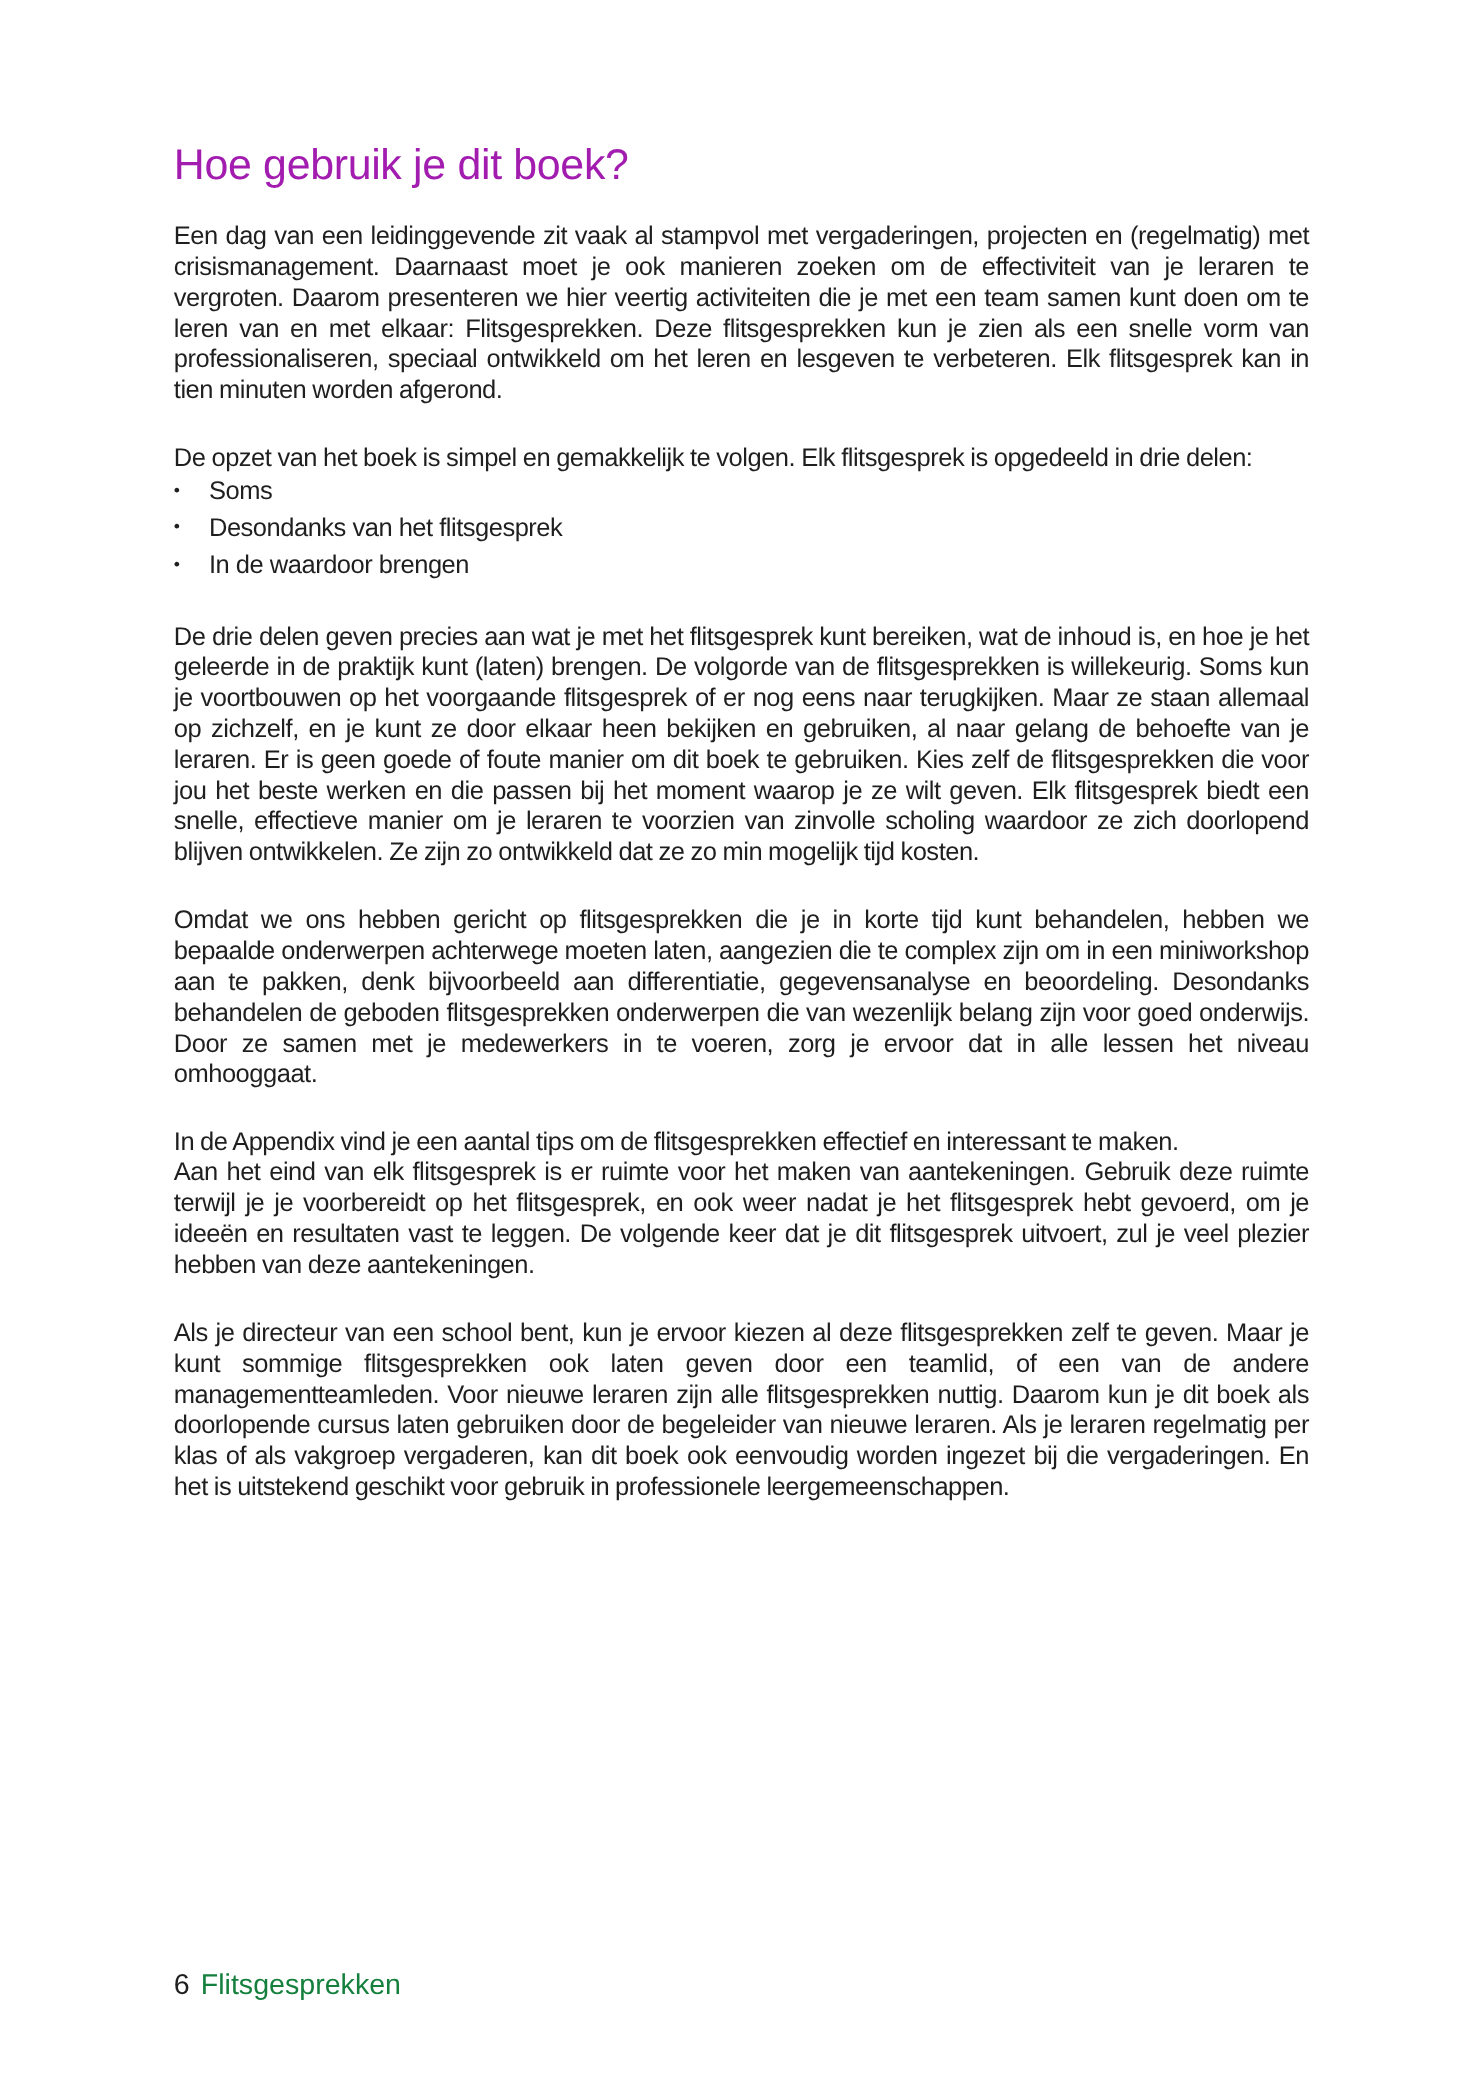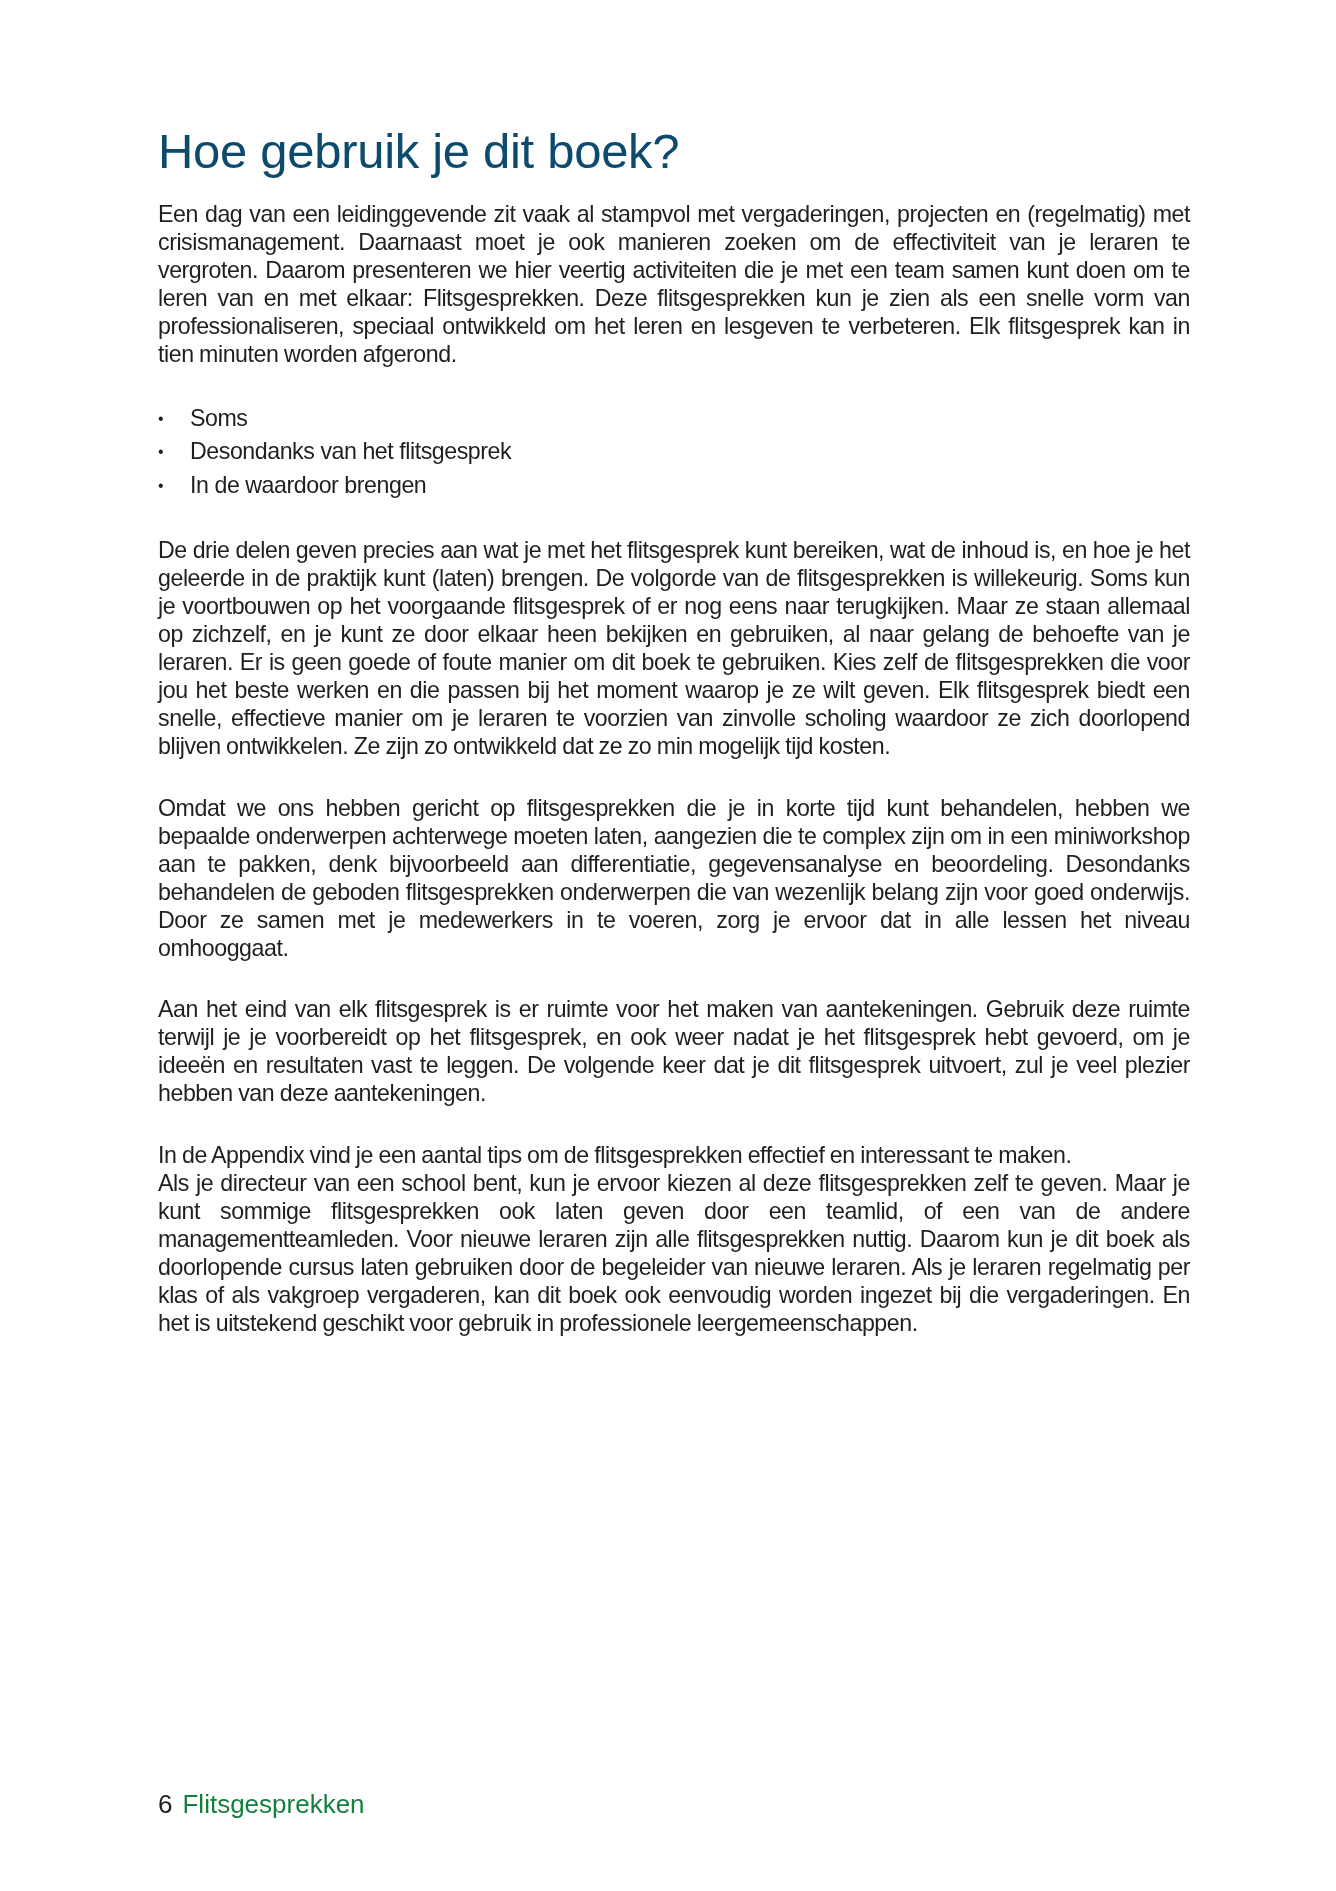--- a/index.html
+++ b/index.html
@@ -4,21 +4,21 @@
 <style>
   html, body { margin: 0; padding: 0; background: #ffffff; }
   body { width: 1336px; height: 1891px; position: relative; overflow: hidden; }
   .page {
     position: absolute; left: 158px; top: 124px; width: 1032px;
     font-family: "Liberation Sans", sans-serif;
     color: #1f1f1f;
   }
   .title {
     font-family: "Liberation Sans", sans-serif;
-    font-size: 49px; font-weight: normal; color: #0c4a6e;
+    font-size: 39px; font-weight: normal; color: #a21caf;
     margin: 0 0 22px 0; line-height: 54px; letter-spacing: -0.3px;
   }
   .para {
     font-size: 23.2px; line-height: 28px; margin: 0 0 33.6px 0;
     text-align: justify; text-align-last: left;
     letter-spacing: -0.45px; word-spacing: -0.5px;
   }
   .para.tight { margin-bottom: 0; }
   .list { list-style: none; margin: 0 0 33.6px 0; padding: 0; font-size: 23.2px; line-height: 33.6px; letter-spacing: -0.45px; }
   .list li { position: relative; padding-left: 32px; }
@@ -31,31 +31,32 @@
   .footer .book { color: #15803d; }
 </style>
 </head>
 <body>
 
 <div class="page">
   <h1 class="title">Hoe gebruik je dit boek?</h1>
 
   <p class="para">Een dag van een leidinggevende zit vaak al stampvol met vergaderingen, projecten en (regelmatig) met crisismanagement. Daarnaast moet je ook manieren zoeken om de effectiviteit van je leraren te vergroten. Daarom presenteren we hier veertig activiteiten die je met een team samen kunt doen om te leren van en met elkaar: Flitsgesprekken. Deze flitsgesprekken kun je zien als een snelle vorm van professionaliseren, speciaal ontwikkeld om het leren en lesgeven te verbeteren. Elk flitsgesprek kan in tien minuten worden afgerond.</p>
 
+  <p class="para tight">De opzet van het boek is simpel en gemakkelijk te volgen. Elk flitsgesprek is opgedeeld in drie delen:</p>
   <ul class="list">
     <li><span class="bullet">•</span><span>Soms</span></li>
     <li><span class="bullet">•</span><span>Desondanks van het flitsgesprek</span></li>
     <li><span class="bullet">•</span><span>In de waardoor brengen</span></li>
   </ul>
 
   <p class="para">De drie delen geven precies aan wat je met het flitsgesprek kunt bereiken, wat de inhoud is, en hoe je het geleerde in de praktijk kunt (laten) brengen. De volgorde van de flitsgesprekken is willekeurig. Soms kun je voortbouwen op het voorgaande flitsgesprek of er nog eens naar terugkijken. Maar ze staan allemaal op zichzelf, en je kunt ze door elkaar heen bekijken en gebruiken, al naar gelang de behoefte van je leraren. Er is geen goede of foute manier om dit boek te gebruiken. Kies zelf de flitsgesprekken die voor jou het beste werken en die passen bij het moment waarop je ze wilt geven. Elk flitsgesprek biedt een snelle, effectieve manier om je leraren te voorzien van zinvolle scholing waardoor ze zich doorlopend blijven ontwikkelen. Ze zijn zo ontwikkeld dat ze zo min mogelijk tijd kosten.</p>
 
   <p class="para">Omdat we ons hebben gericht op flitsgesprekken die je in korte tijd kunt behandelen, hebben we bepaalde onderwerpen achterwege moeten laten, aangezien die te complex zijn om in een miniworkshop aan te pakken, denk bijvoorbeeld aan differentiatie, gegevensanalyse en beoordeling. Desondanks behandelen de geboden flitsgesprekken onderwerpen die van wezenlijk belang zijn voor goed onderwijs. Door ze samen met je medewerkers in te voeren, zorg je ervoor dat in alle lessen het niveau omhooggaat.</p>
 
+  <p class="para tight">In de Appendix vind je een aantal tips om de flitsgesprekken effectief en interessant te maken.</p>
   <p class="para">Aan het eind van elk flitsgesprek is er ruimte voor het maken van aantekeningen. Gebruik deze ruimte terwijl je je voorbereidt op het flitsgesprek, en ook weer nadat je het flitsgesprek hebt gevoerd, om je ideeën en resultaten vast te leggen. De volgende keer dat je dit flitsgesprek uitvoert, zul je veel plezier hebben van deze aantekeningen.</p>
-  <p class="para tight">In de Appendix vind je een aantal tips om de flitsgesprekken effectief en interessant te maken.</p>
 
   <p class="para">Als je directeur van een school bent, kun je ervoor kiezen al deze flitsgesprekken zelf te geven. Maar je kunt sommige flitsgesprekken ook laten geven door een teamlid, of een van de andere managementteamleden. Voor nieuwe leraren zijn alle flitsgesprekken nuttig. Daarom kun je dit boek als doorlopende cursus laten gebruiken door de begeleider van nieuwe leraren. Als je leraren regelmatig per klas of als vakgroep vergaderen, kan dit boek ook eenvoudig worden ingezet bij die vergaderingen. En het is uitstekend geschikt voor gebruik in professionele leergemeenschappen.</p>
 </div>
 
 <div class="footer">
   <span class="num">6</span><span class="book">Flitsgesprekken</span>
 </div>
 
 </body></html>

